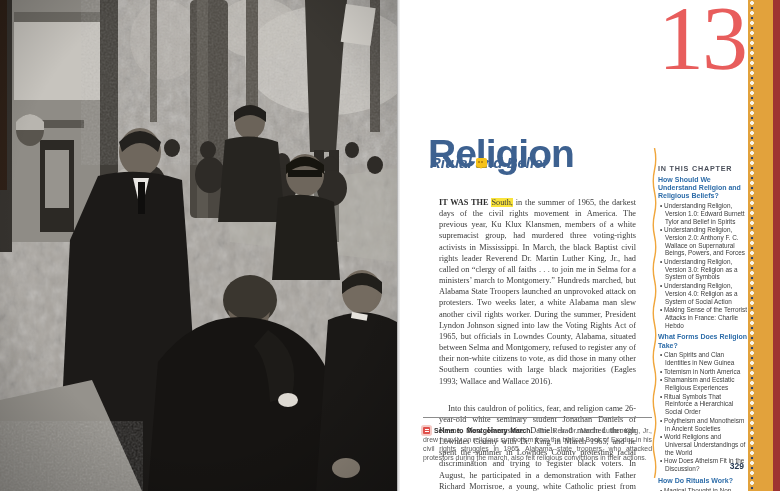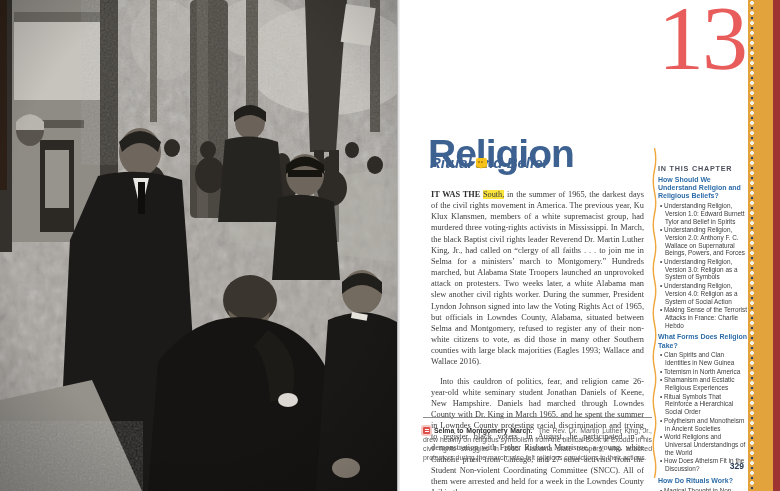--- a/index.html
+++ b/index.html
@@ -22,21 +22,21 @@
     font-weight:bold;color:#3d6190;}
   .note-marker{position:absolute;left:76px;top:158px;width:11px;height:9px;
     background:#f6c21a;border-radius:2px;box-shadow:0 1px 0 #caa21a;cursor:pointer;}
   .note-marker::before{content:"";position:absolute;left:2px;top:3px;width:2px;height:2px;
     background:#a8760a;border-radius:50%;box-shadow:3px 0 0 #a8760a;}
   .note-marker::after{content:"";position:absolute;left:3px;bottom:-2px;
     border-left:2px solid transparent;border-right:2px solid transparent;border-top:3px solid #f6c21a;}
   .body-text{position:absolute;left:23px;top:181px;width:229px;
     font-family:"Liberation Serif",serif;font-size:8.3px;line-height:11.15px;
     color:#3b3b3b;text-align:justify;}
-  .body-text p{margin:8px;}
+  .body-text p{margin:16px;}
   .body-text p + p{text-indent:9px;}
   .lead-in{font-weight:bold;color:#2e2e2e;}
   .hl{background:#f9e33c;cursor:pointer;}
   .rule{position:absolute;left:23px;top:417px;width:229px;height:1px;background:#8c8c8c;}
   .caption{position:absolute;left:23px;top:426px;width:229px;font-size:6.9px;
     line-height:9px;color:#5a5a5a;text-align:justify;}
   .cap-icon{display:inline-block;width:7px;height:7px;background:#e0504b;border-radius:1px;
     margin-right:4px;vertical-align:-1px;position:relative;box-shadow:0 0 0 2px #f5c9c5;}
   .cap-icon::before{content:"";position:absolute;left:1.5px;top:2px;width:4px;height:1px;
     background:#fff;box-shadow:0 2px 0 #fff;}

